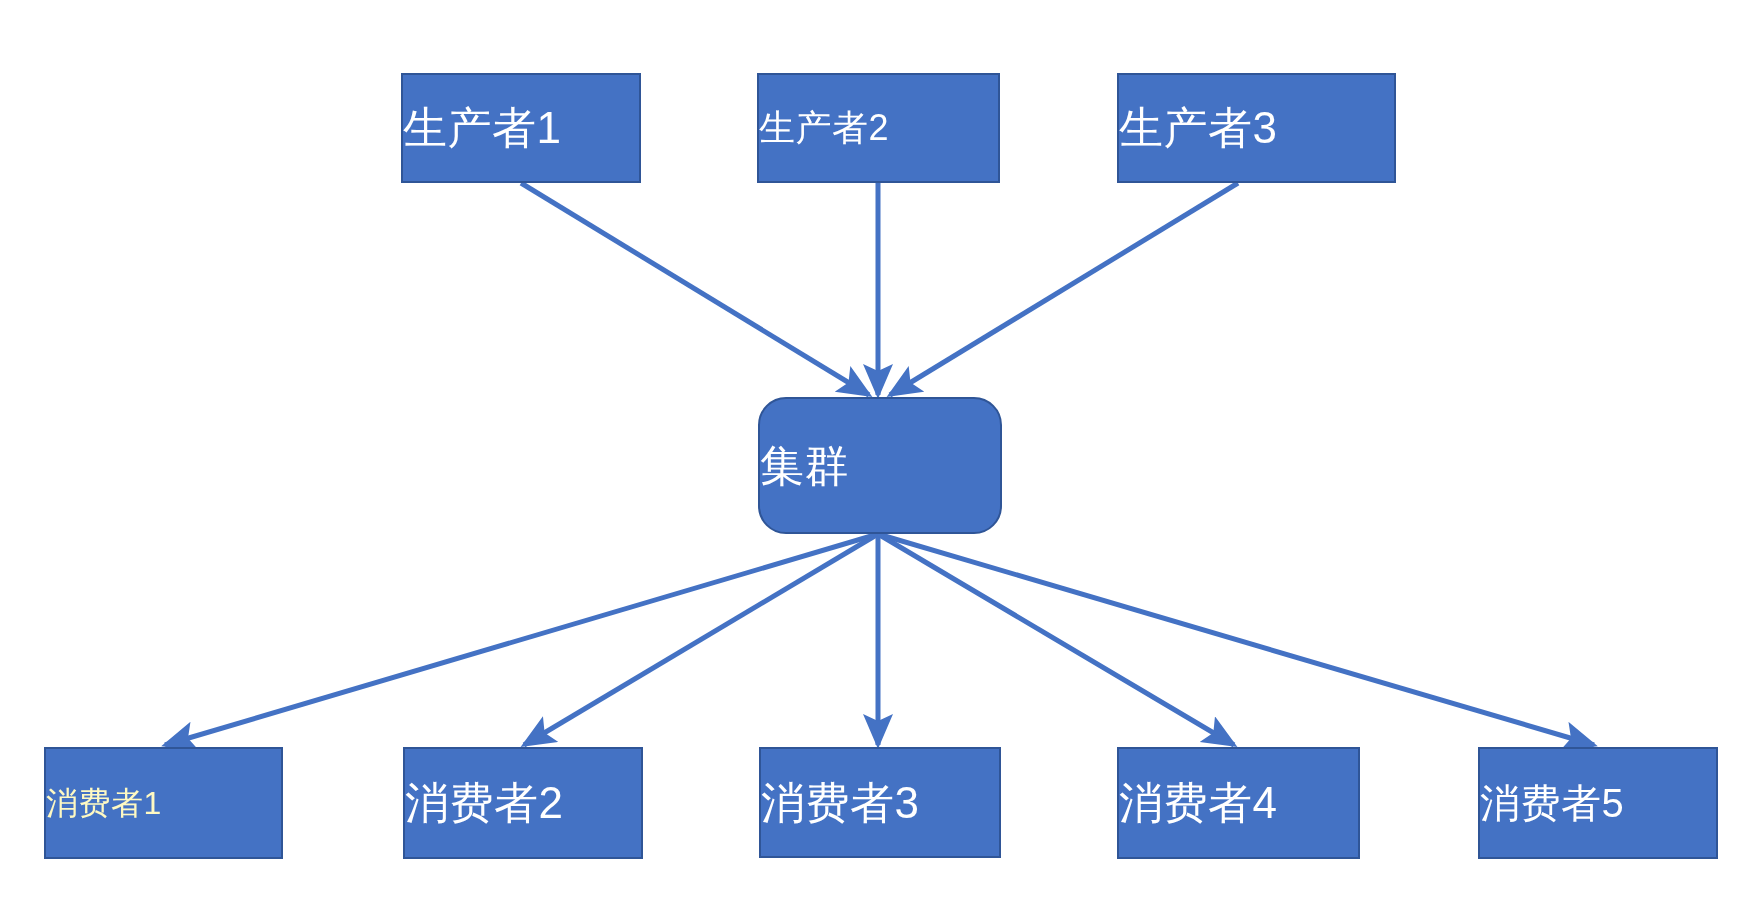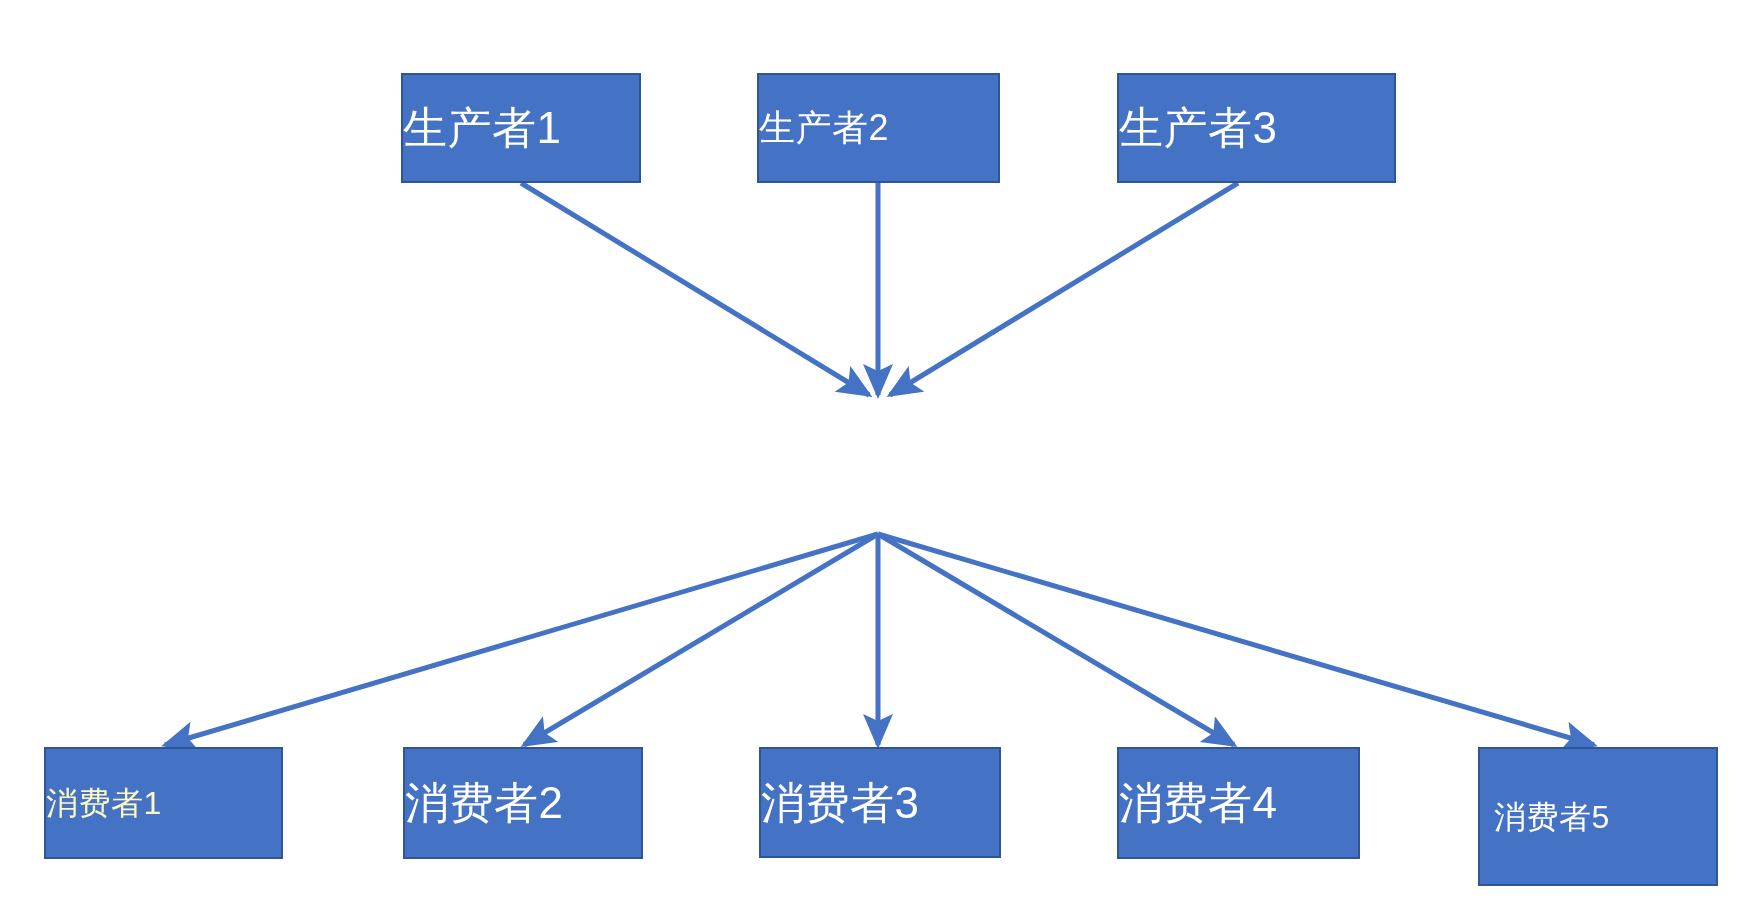--- a/index.html
+++ b/index.html
@@ -76,30 +76,33 @@
   <div class="node" style="left: 401px; top: 73px; width: 240px; height: 110px; background: rgb(68, 114, 196); border-color: rgb(47, 85, 151); color: rgb(255, 255, 255); font-size: 44px;">
     <span class="node-label">生产者1</span>
   </div>
   <div class="node" style="left: 757px; top: 73px; width: 243px; height: 110px; background: rgb(68, 114, 196); border-color: rgb(47, 85, 151); color: rgb(255, 255, 255); font-size: 36px;">
     <span class="node-label">生产者2</span>
   </div>
   <div class="node" style="left: 1117px; top: 73px; width: 279px; height: 110px; background: rgb(68, 114, 196); border-color: rgb(47, 85, 151); color: rgb(255, 255, 255); font-size: 44px;">
     <span class="node-label">生产者3</span>
   </div>
 
+  <div class="node rounded" style="left: 758px; top: 397px; width: 244px; height: 137px; border-radius: 28px; background: rgb(68, 114, 196); border-color: rgb(47, 85, 151); color: rgb(255, 255, 255); font-size: 44px;">
+    <span class="node-label">集群</span>
+  </div>
 
   <div class="node" style="left: 44px; top: 747px; width: 239px; height: 112px; background: rgb(68, 114, 196); border-color: rgb(47, 85, 151); color: #fef9c3; font-size: 32px;">
     <span class="node-label">消费者1</span>
   </div>
   <div class="node" style="left: 403px; top: 747px; width: 240px; height: 112px; background: rgb(68, 114, 196); border-color: rgb(47, 85, 151); color: rgb(255, 255, 255); font-size: 44px;">
     <span class="node-label">消费者2</span>
   </div>
   <div class="node" style="left: 759px; top: 747px; width: 242px; height: 111px; background: rgb(68, 114, 196); border-color: rgb(47, 85, 151); color: rgb(255, 255, 255); font-size: 44px;">
     <span class="node-label">消费者3</span>
   </div>
   <div class="node" style="left: 1117px; top: 747px; width: 243px; height: 112px; background: rgb(68, 114, 196); border-color: rgb(47, 85, 151); color: rgb(255, 255, 255); font-size: 44px;">
     <span class="node-label">消费者4</span>
   </div>
-  <div class="node" style="left: 1478px; top: 747px; width: 240px; height: 139px; background: rgb(68, 114, 196); border-color: rgb(47, 85, 151); color: rgb(255, 255, 255); font-size: 32px; padding-left: 14px;">
+  <div class="node" style="left: 1478px; top: 747px; width: 240px; height: 112px; background: rgb(68, 114, 196); border-color: rgb(47, 85, 151); color: rgb(255, 255, 255); font-size: 40px;">
     <span class="node-label">消费者5</span>
   </div>
 
 </div>
 
 </body></html>

